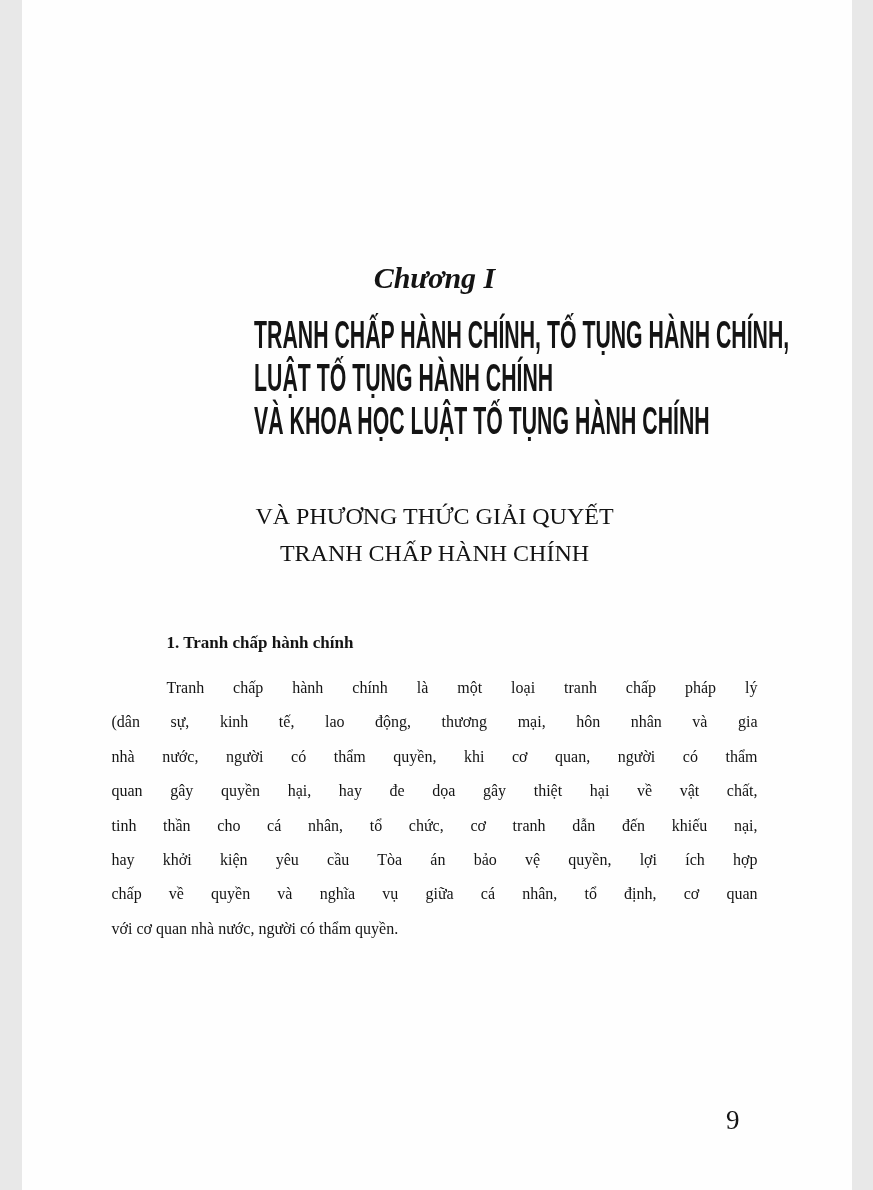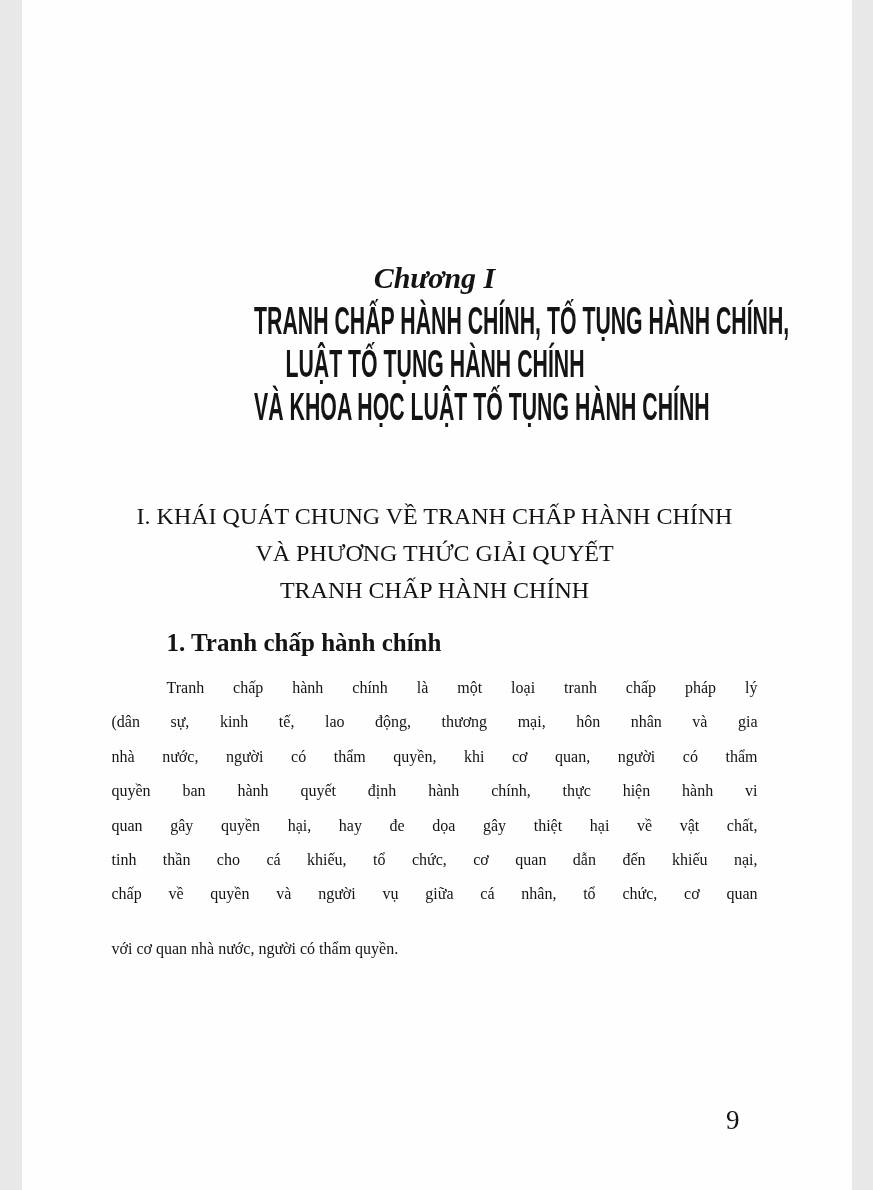--- a/index.html
+++ b/index.html
@@ -25,22 +25,21 @@
   .chapter-label {
     top: 260px;
     text-align: center;
     font-family: "Liberation Serif", serif;
     font-style: italic;
     font-weight: 700;
     font-size: 30px;
     line-height: 36px;
   }
   .chapter-title {
-    top: 300px;
-    text-align: center;
+    top: 314px;
   }
   .ct-line {
     font-family: "Liberation Sans", sans-serif;
     font-weight: 700;
     font-size: 38px;
     line-height: 43px;
     letter-spacing: 0px;
     transform: scaleX(0.56);
     transform-origin: 50% 50%;
     white-space: nowrap;
@@ -50,38 +49,37 @@
     text-align: center;
     font-size: 24px;
     line-height: 37px;
     font-weight: 400;
   }
   .subsection-heading {
     top: 628px;
     padding-left: 55px;
     box-sizing: border-box;
     font-weight: 700;
-    font-size: 25px;
+    font-size: 17px;
     line-height: 30px;
   }
   .paragraph {
     top: 671px;
     font-size: 16px;
   }
   .p-line {
     line-height: 34.4px;
     text-align: justify;
     text-align-last: justify;
   }
   .p-line.first {
     text-indent: 55px;
   }
   .p-line.last {
     text-align-last: left;
-    margin-top: 20px;
   }
   .page-number {
     top: 1104px;
     text-align: right;
     padding-right: 18px;
     box-sizing: border-box;
     font-size: 27px;
     line-height: 32px;
   }
 </style>
@@ -92,33 +90,32 @@
 
   <div class="textblock chapter-label">Chương I</div>
 
   <div class="textblock chapter-title">
     <div class="ct-line">TRANH CHẤP HÀNH CHÍNH, TỐ TỤNG HÀNH CHÍNH,</div>
     <div class="ct-line">LUẬT TỐ TỤNG HÀNH CHÍNH</div>
     <div class="ct-line">VÀ KHOA HỌC LUẬT TỐ TỤNG HÀNH CHÍNH</div>
   </div>
 
   <div class="textblock section-heading">
-    <div>I. KHÁI QUÁT CHUNG VỀ TRANH CHẤP HÀNH CHÍNH</div>
     <div>VÀ PHƯƠNG THỨC GIẢI QUYẾT</div>
     <div>TRANH CHẤP HÀNH CHÍNH</div>
   </div>
 
   <div class="textblock subsection-heading">1. Tranh chấp hành chính</div>
 
   <div class="textblock paragraph">
     <div class="p-line first">Tranh chấp hành chính là một loại tranh chấp pháp lý</div>
     <div class="p-line">(dân sự, kinh tế, lao động, thương mại, hôn nhân và gia</div>
     <div class="p-line">nhà nước, người có thẩm quyền, khi cơ quan, người có thẩm</div>
-    <div class="p-line">quyền ban hành quyết định hành chính, thực hiện hành vi</div>
     <div class="p-line">quan gây quyền hại, hay đe dọa gây thiệt hại về vật chất,</div>
-    <div class="p-line">tinh thần cho cá khiếu, tổ chức, cơ quan dẫn đến khiếu nại,</div>
-    <div class="p-line">chấp về quyền và người vụ giữa cá nhân, tổ chức, cơ quan</div>
+    <div class="p-line">tinh thần cho cá nhân, tổ chức, cơ tranh dẫn đến khiếu nại,</div>
+    <div class="p-line">hay khởi kiện yêu cầu Tòa án bảo vệ quyền, lợi ích hợp</div>
+    <div class="p-line">chấp về quyền và nghĩa vụ giữa cá nhân, tổ định, cơ quan</div>
     <div class="p-line last">với cơ quan nhà nước, người có thẩm quyền.</div>
   </div>
 
   <div class="textblock page-number">9</div>
 
 </div>
 
 </body></html>

